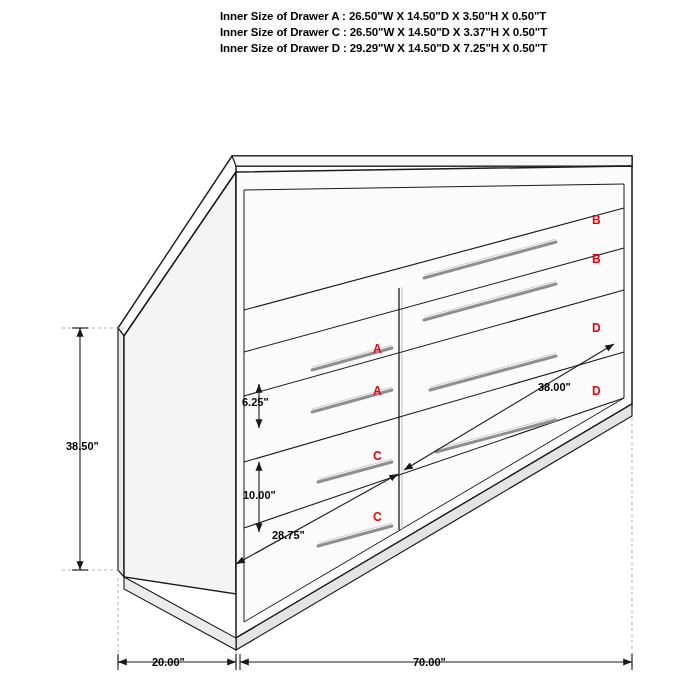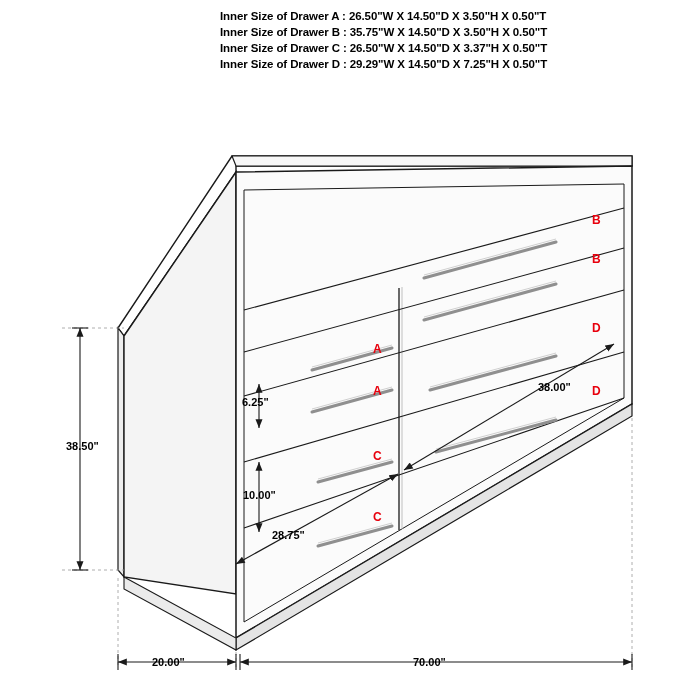--- a/index.html
+++ b/index.html
@@ -56,21 +56,20 @@
     white-space: nowrap;
   }
 </style>
 </head>
 <body>
 
 <div id="stage">
 
   <div class="spec-block">
     <div class="spec-line">Inner Size of Drawer A : 26.50"W X 14.50"D X 3.50"H X 0.50"T</div>
-    <div class="spec-line">Inner Size of Drawer B : 35.75"W X 14.50"D X 3.50"H X 0.50"T</div>
     <div class="spec-line">Inner Size of Drawer C : 26.50"W X 14.50"D X 3.37"H X 0.50"T</div>
     <div class="spec-line">Inner Size of Drawer D : 29.29"W X 14.50"D X 7.25"H X 0.50"T</div>
   </div>
 
   <svg class="diagram" viewBox="0 0 700 700">
     <defs>
       <marker id="arrHead" markerWidth="10" markerHeight="10" refX="8" refY="3.2" orient="auto" markerUnits="strokeWidth">
         <path d="M0,0 L8,3.2 L0,6.4 Z" fill="#1a1a1a"></path>
       </marker>
       <marker id="arrHeadStart" markerWidth="10" markerHeight="10" refX="0" refY="3.2" orient="auto" markerUnits="strokeWidth">

